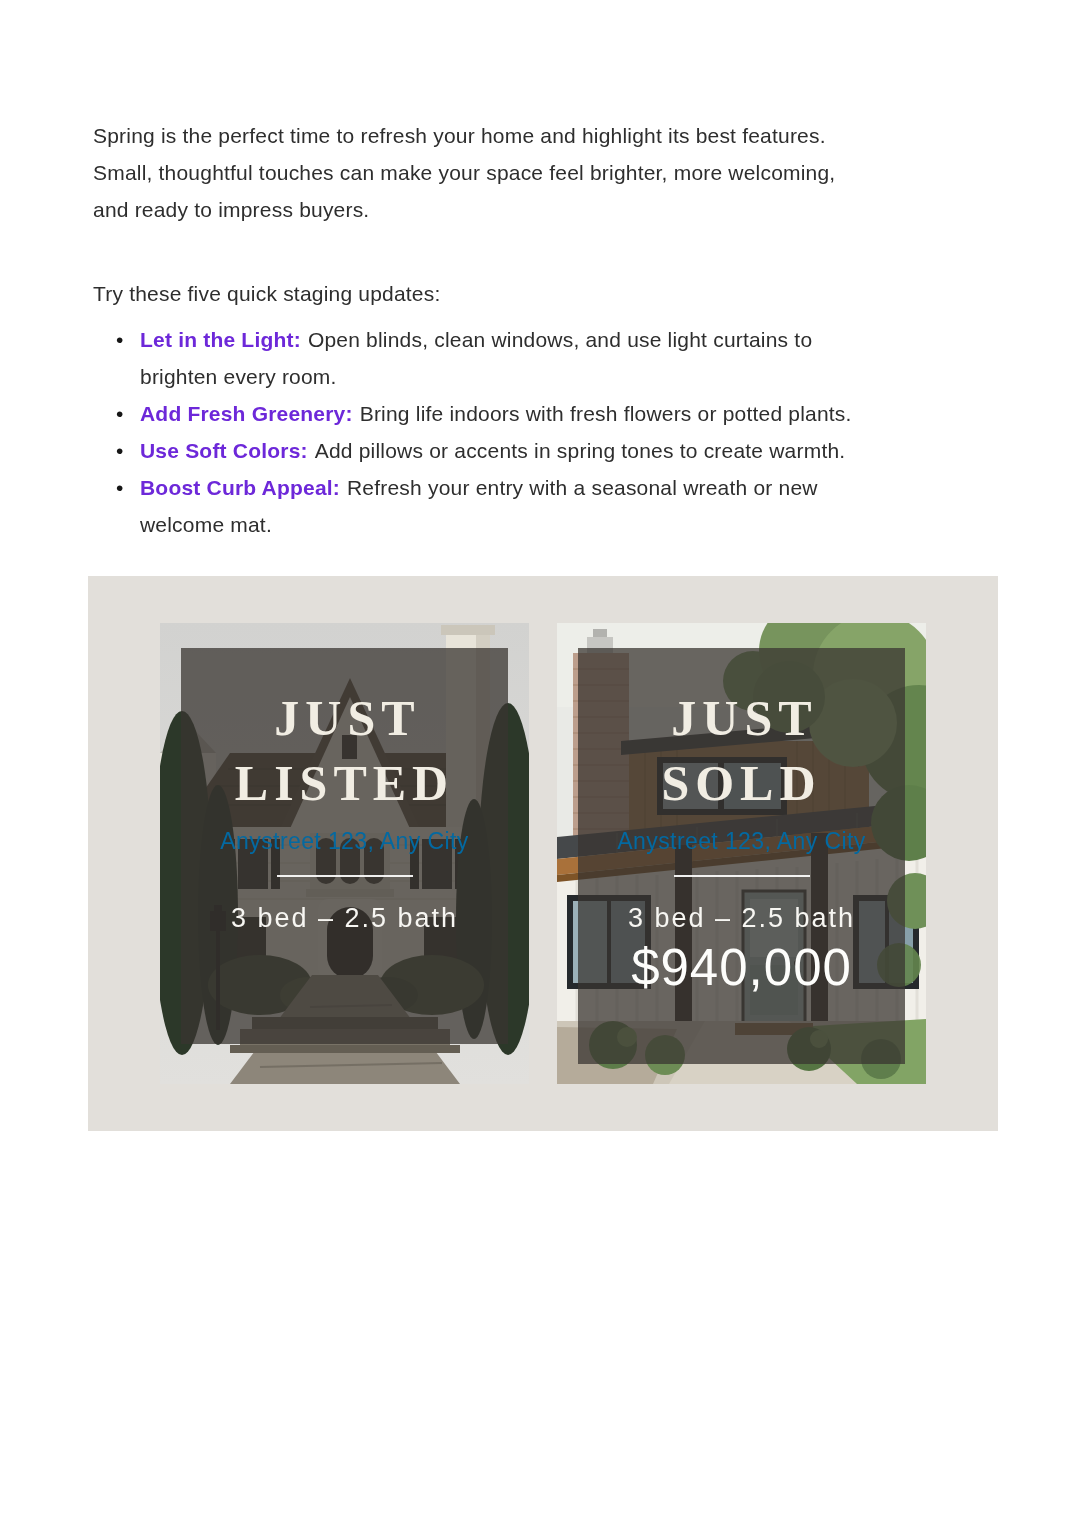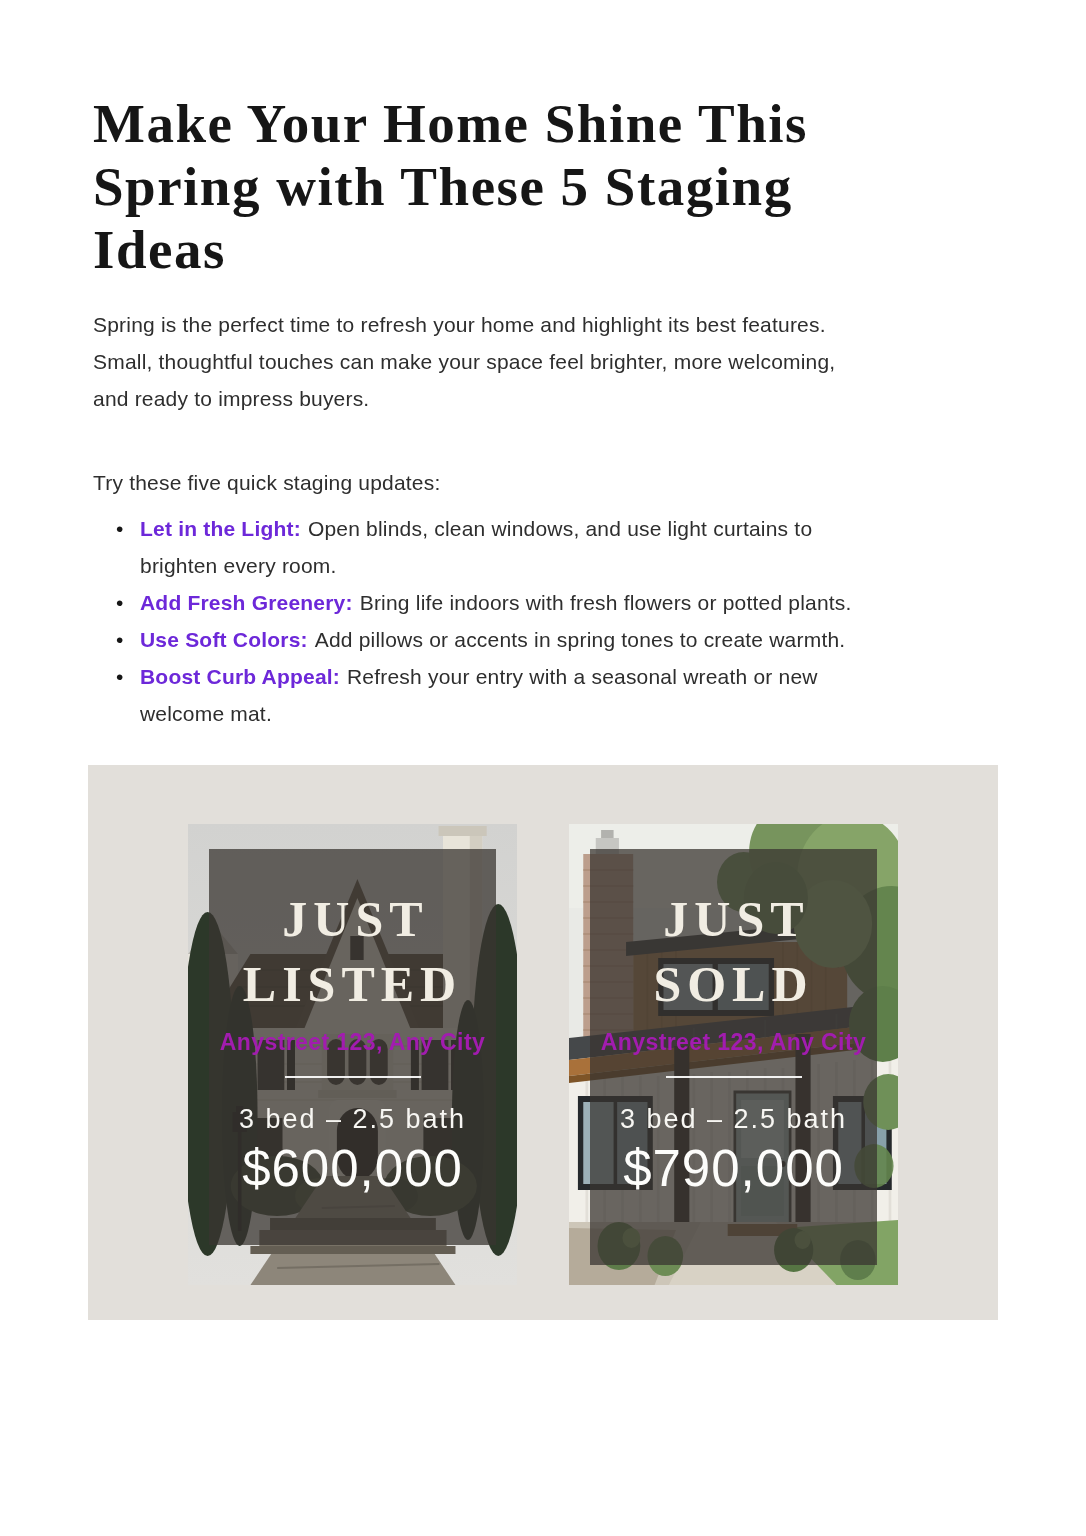--- a/index.html
+++ b/index.html
@@ -23,49 +23,46 @@
   .tip::before { content:"\2022"; position:absolute; left:-24px; top:0; color:#161616; }
   .tip-label { font-weight:700; color:#6d28d9; margin-right:7px; }
   .tip-text { white-space:pre-line; }
   .closing { margin:41px 0 0; white-space:pre-line; }
 
   .panel {
     margin:33px auto 0; width:910px; height:555px; background:#e2dfda;
     display:flex; justify-content:center; align-items:flex-start; gap:28px;
     padding-top:47px; box-sizing:border-box;
   }
-  .card { position:relative; width:297px; height:461px; margin:12px; overflow:hidden;padding-left:32px; }
+  .card { position:relative; width:369px; height:461px; margin:0; overflow:hidden; }
   .photo { position:absolute; inset:0; width:100%; height:100%; display:block; }
   .overlay {
     position:absolute; left:21px; right:21px; top:25px;
     background:rgba(56,53,48,0.74);
     display:flex; flex-direction:column; align-items:center; text-align:center;
     color:#ffffff;
   }
   .card-listed .overlay { bottom:40px; }
   .card-sold   .overlay { bottom:20px; }
   .status {
     margin-top:38px; white-space:pre-line; color:#f1ede3;
     font-family:"Liberation Serif","DejaVu Serif",serif; font-weight:700;
     font-size:50px; line-height:65px; letter-spacing:6px; text-indent:6px;
   }
-  .address { margin-top:12px; font-size:23px; font-weight:700; letter-spacing:0.4px; color:#a21caf;text-align:center; }
+  .address { margin-top:12px; font-size:23px; font-weight:400; letter-spacing:0.4px; color:#0369a1;text-align:center; }
   .divider { margin-top:20px; width:136px; height:2px; background:rgba(255,255,255,0.92); }
   .specs { margin-top:26px; font-size:27px; letter-spacing:2px; color:#f7f6f2; }
   .price { margin-top:4px; font-size:51px; letter-spacing:1px; color:#fdfdfb; }
 </style>
 </head>
 <body>
 
 <div class="page">
 
   <main class="content">
-    <h1 class="title">Make Your Home Shine This
-Spring with These 5 Staging
-Ideas</h1>
 
     <p class="intro body-text">Spring is the perfect time to refresh your home and highlight its best features.
 Small, thoughtful touches can make your space feel brighter, more welcoming,
 and ready to impress buyers.</p>
 
     <p class="lead-in body-text">Try these five quick staging updates:</p>
 
     <ul class="tips body-text">
       <li class="tip"><strong class="tip-label">Let in the Light:</strong><span class="tip-text">Open blinds, clean windows, and use light curtains to
 brighten every room.</span></li>
@@ -131,21 +128,20 @@
         <rect x="56" y="305" width="4" height="102" fill="#191818"></rect>
         <rect x="50" y="288" width="16" height="20" fill="#191818"></rect>
         <rect x="54" y="282" width="8" height="6" fill="#191818"></rect>
       </svg>
       <div class="overlay">
         <div class="status">JUST
 LISTED</div>
         <div class="address">Anystreet 123, Any City</div>
         <div class="divider"></div>
         <div class="specs">3 bed – 2.5 bath</div>
-        <div class="price">$600,000</div>
       </div>
     </figure>
 
     <figure class="card card-sold">
       <svg class="photo" viewBox="0 0 369 461" preserveAspectRatio="none" role="img">
         <rect width="369" height="461" fill="#e9eae6"></rect>
         <rect width="369" height="84" fill="#edeee9"></rect>
         <rect x="16" y="30" width="56" height="216" fill="#bc9e8c"></rect>
         <path d="M16 46 H72 M16 62 H72 M16 78 H72 M16 94 H72 M16 110 H72 M16 126 H72 M16 142 H72 M16 158 H72 M16 174 H72 M16 190 H72 M16 206 H72 M16 222 H72" stroke="#a78972" stroke-width="1.5" fill="none" opacity="0.8"></path>
         <rect x="30" y="14" width="26" height="16" fill="#c6c6c2"></rect>
@@ -195,18 +191,18 @@
         <circle cx="352" cy="200" r="38" fill="#5e7f4a"></circle>
         <circle cx="358" cy="278" r="28" fill="#6f9058"></circle>
         <circle cx="342" cy="342" r="22" fill="#64854e" opacity="0.9"></circle>
       </svg>
       <div class="overlay">
         <div class="status">JUST
 SOLD</div>
         <div class="address">Anystreet 123, Any City</div>
         <div class="divider"></div>
         <div class="specs">3 bed – 2.5 bath</div>
-        <div class="price">$790,000</div>
+        <div class="price">$940,000</div>
       </div>
     </figure>
 
   </section>
 </div>
 
 </body></html>

